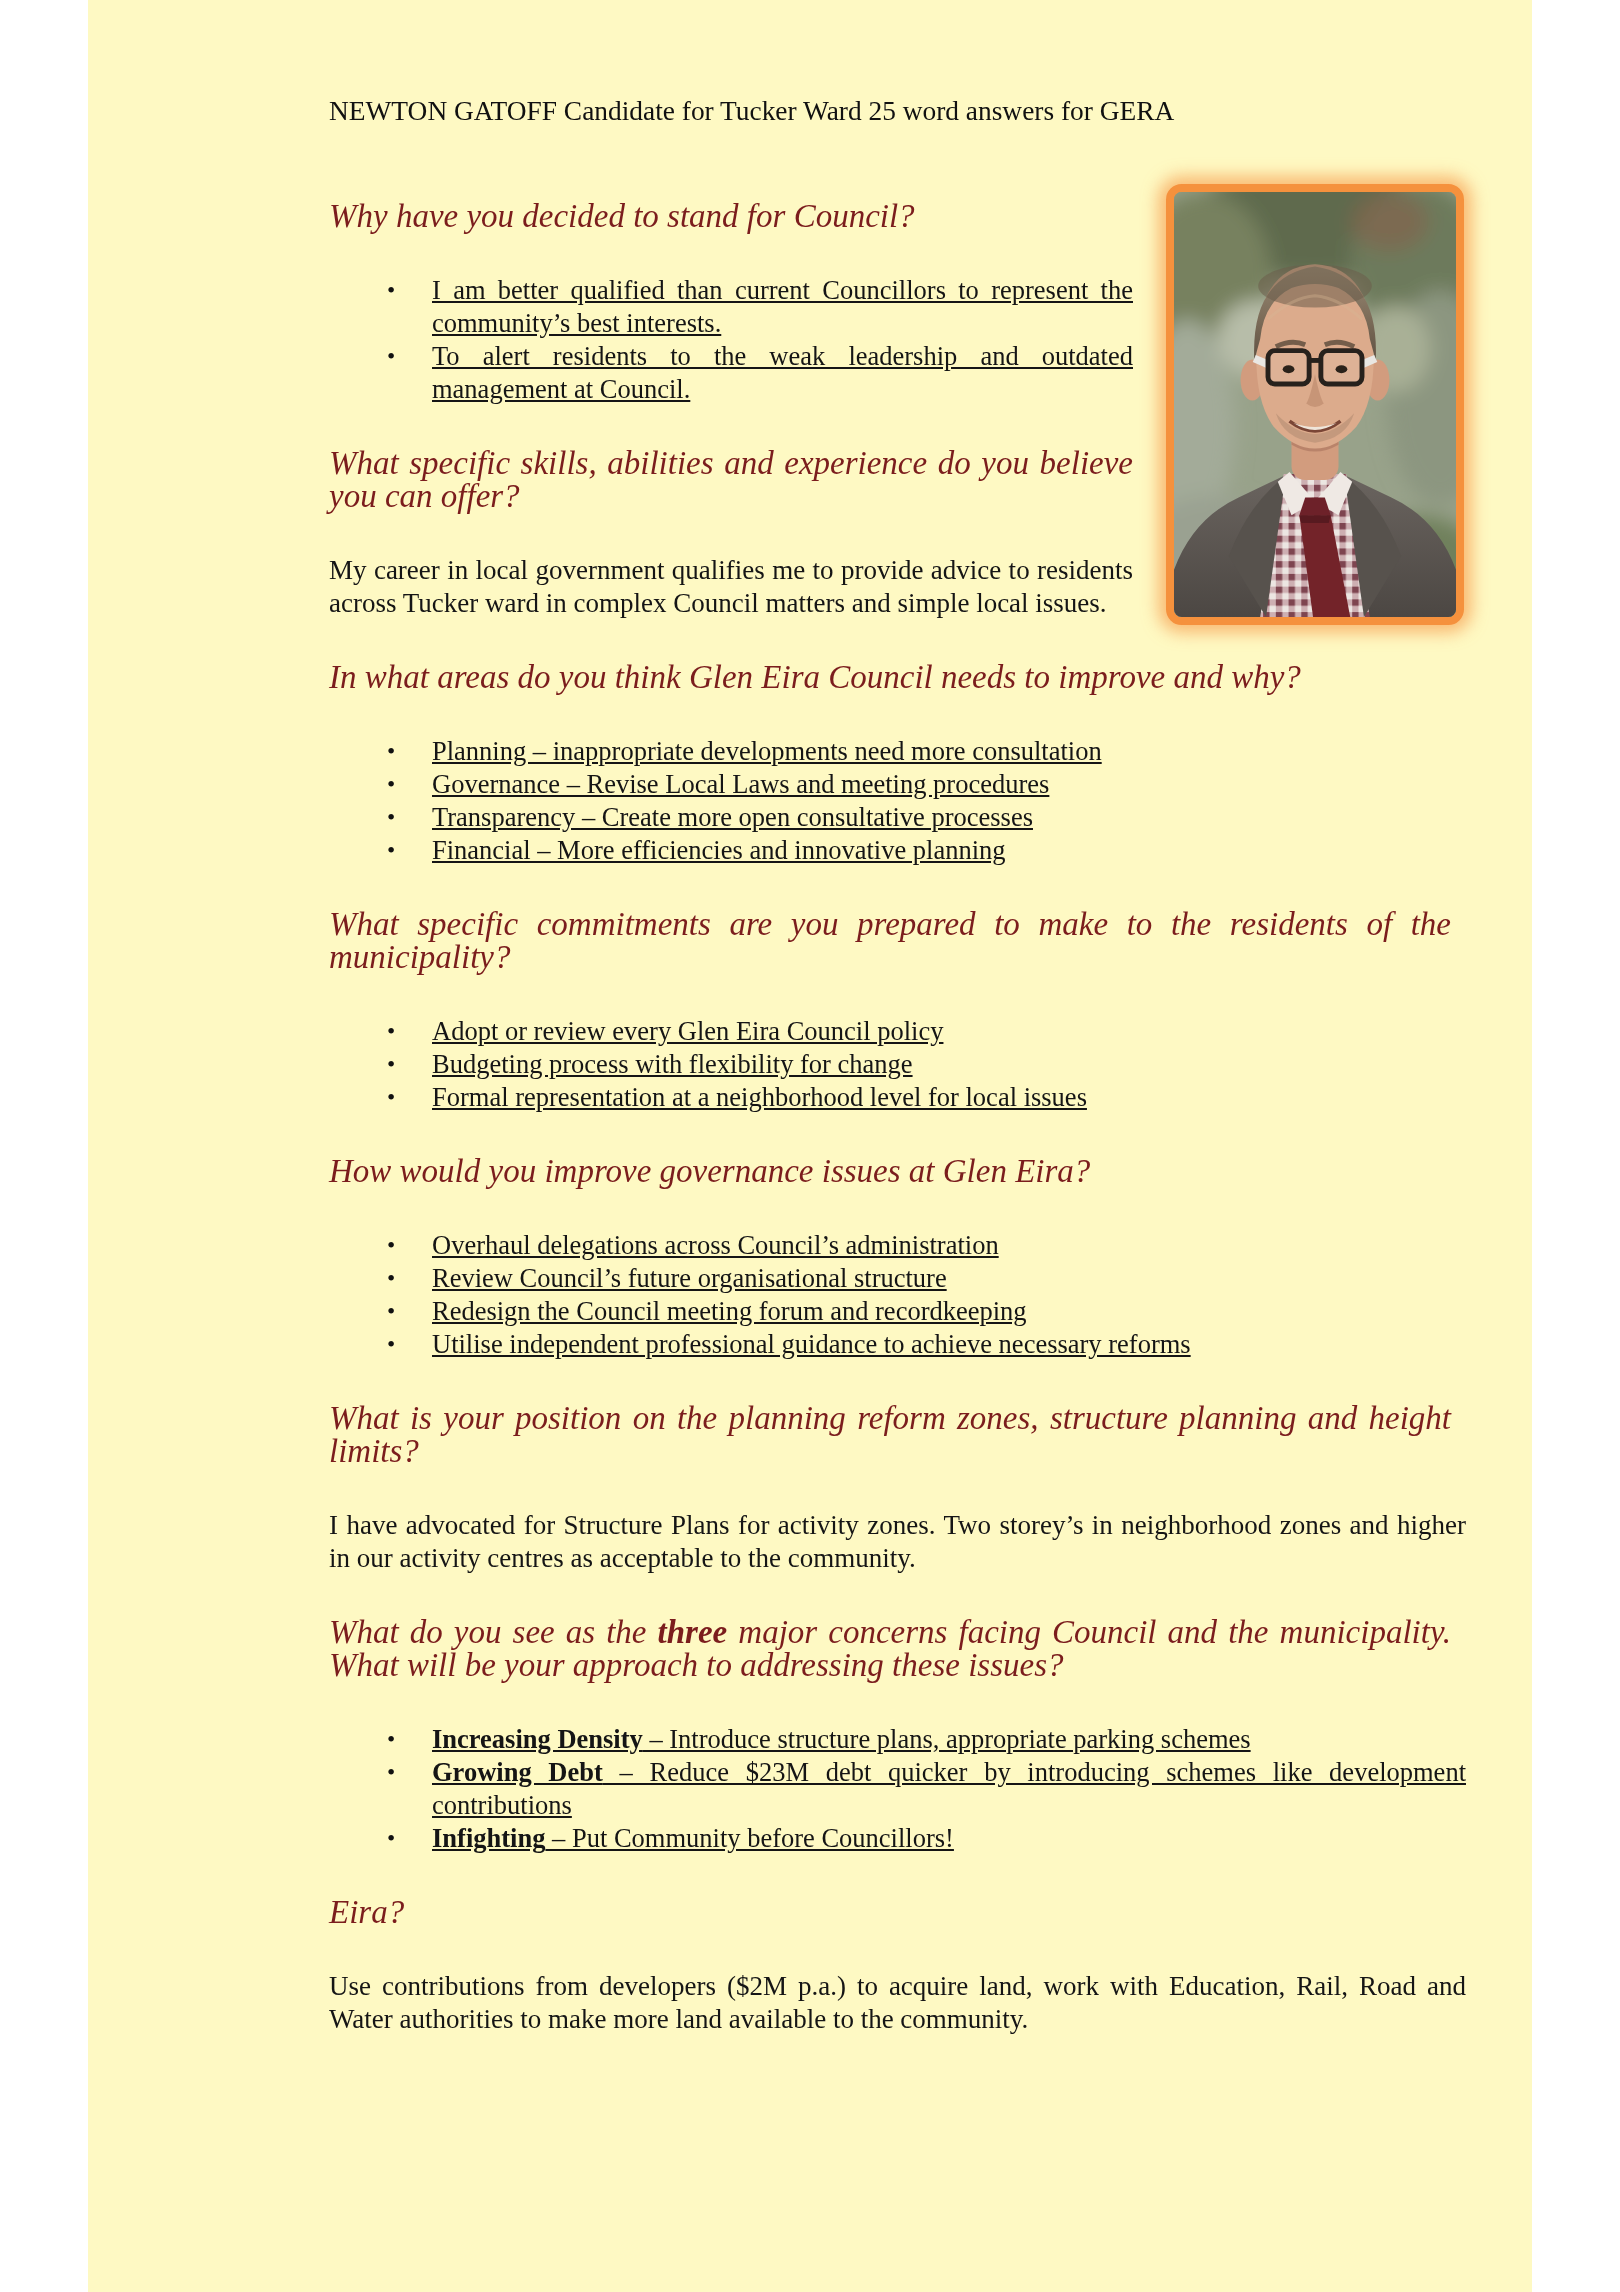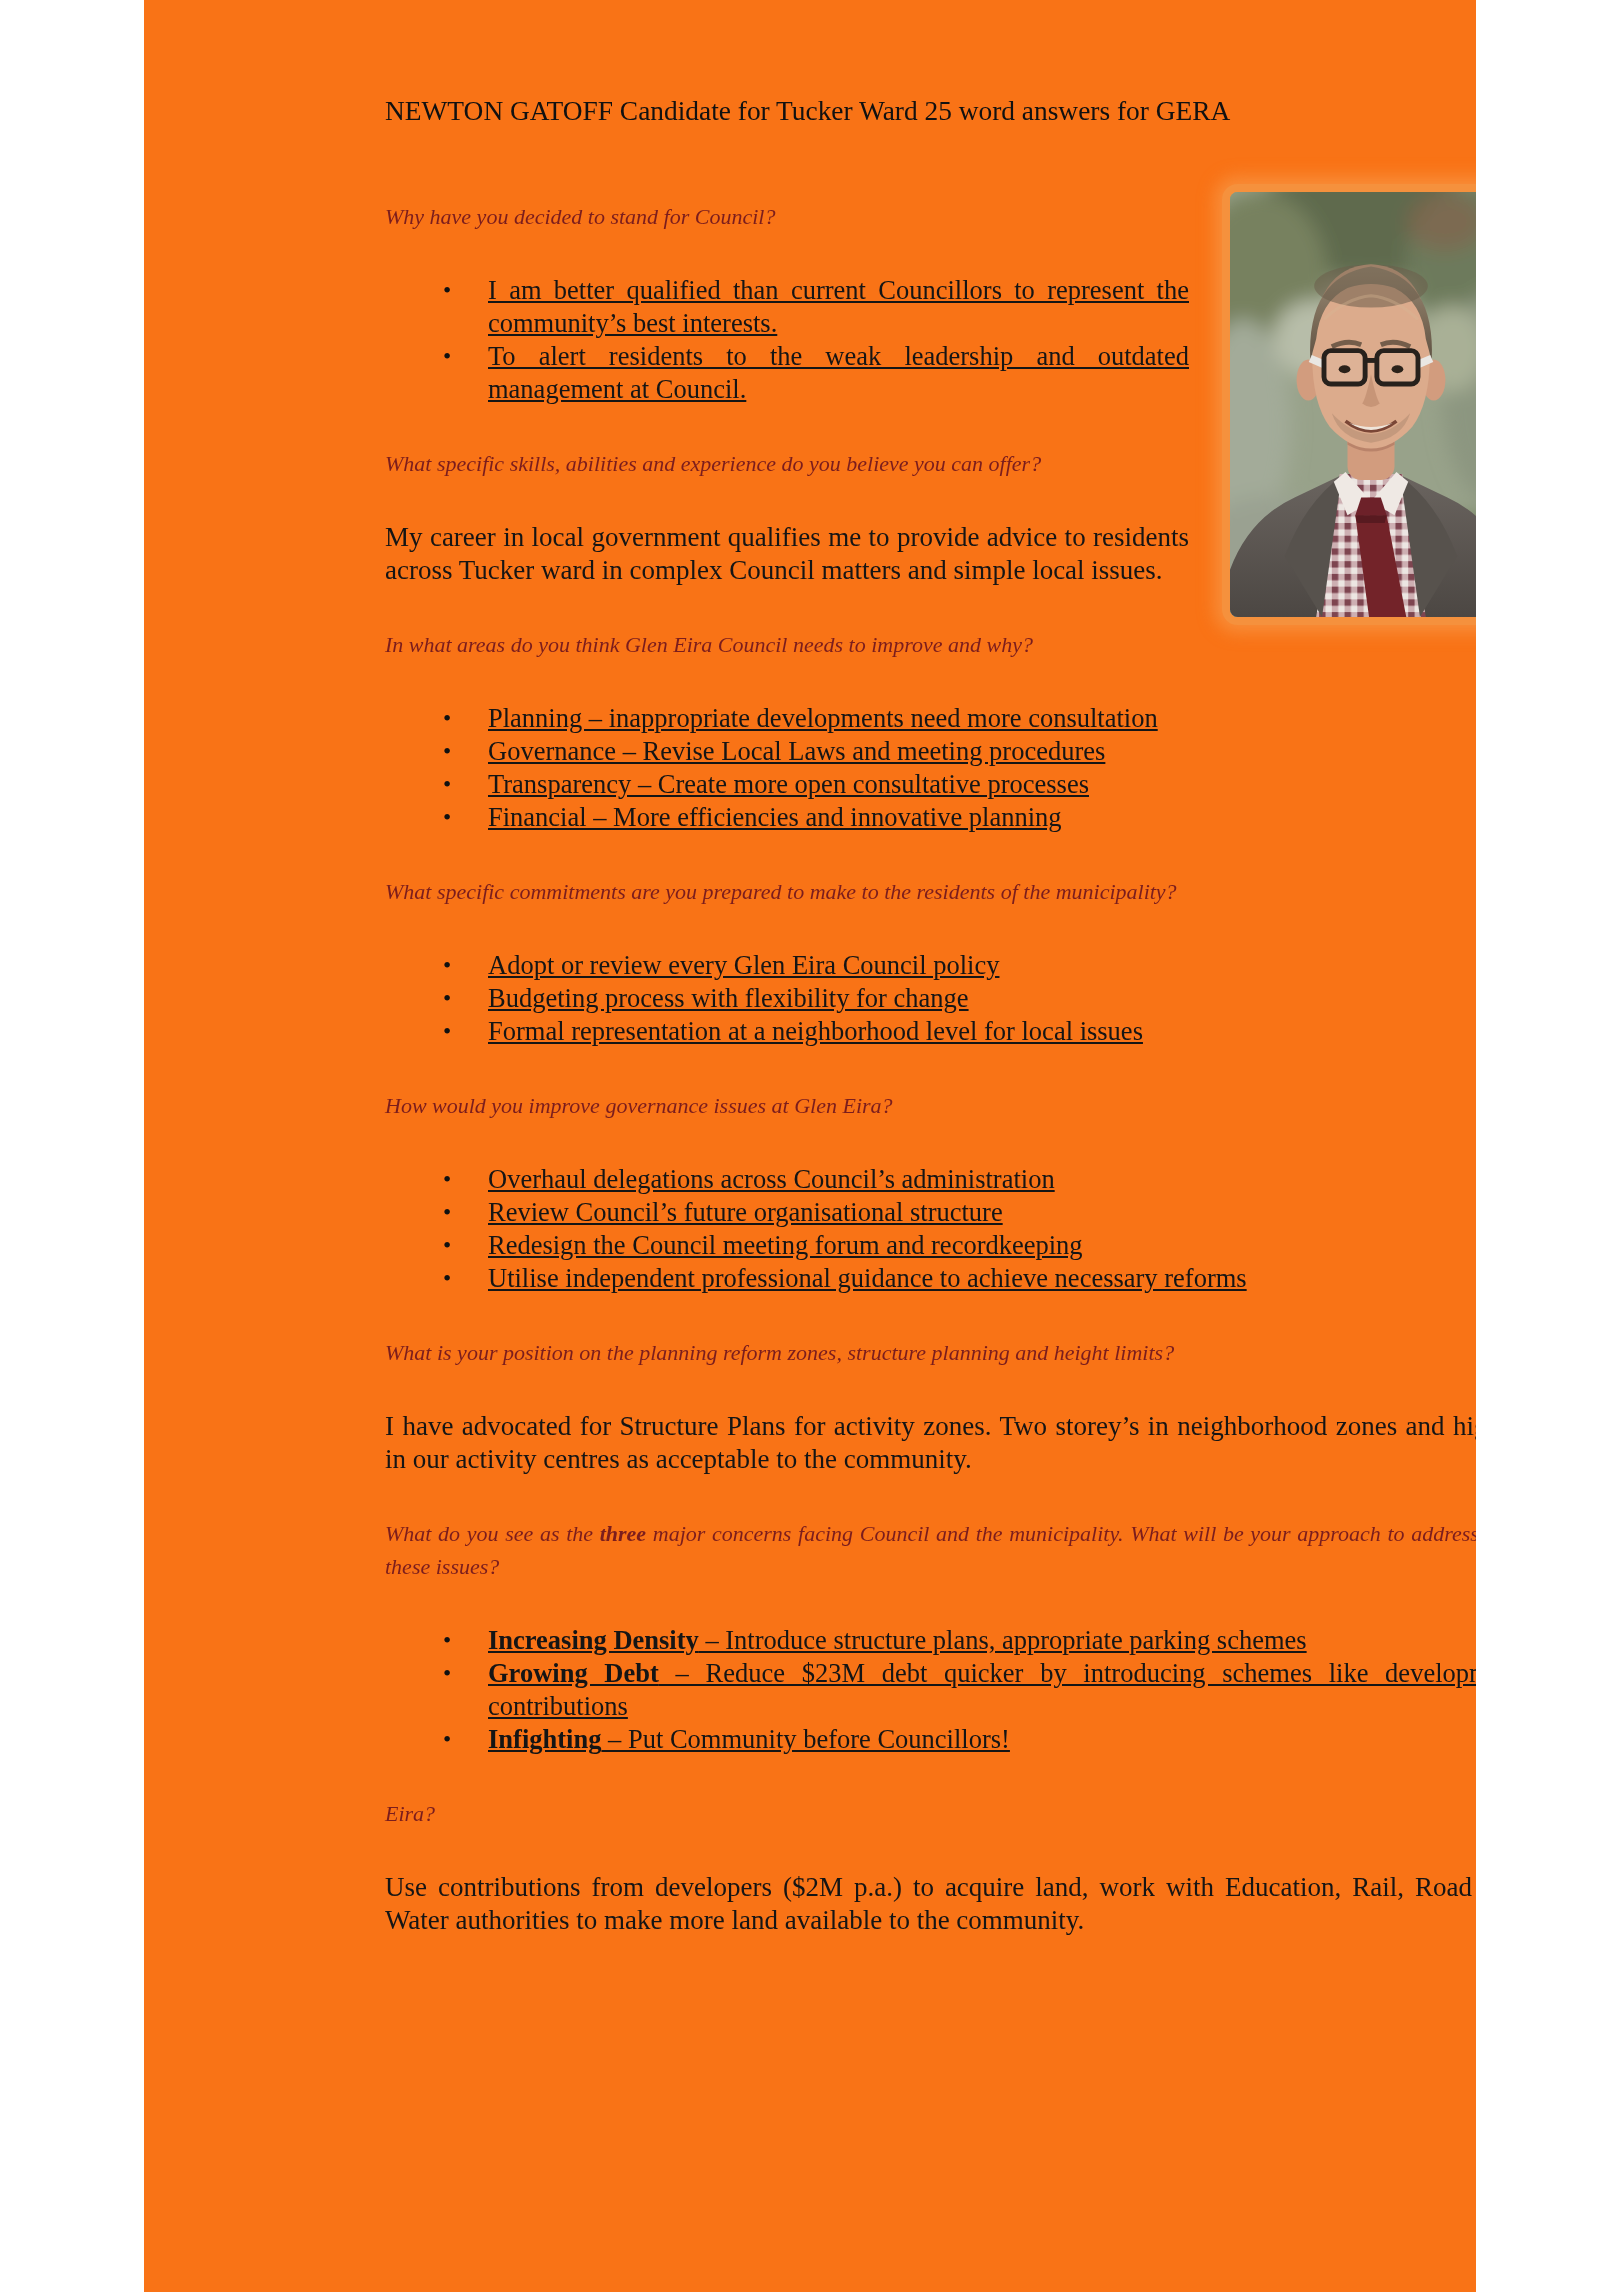--- a/index.html
+++ b/index.html
@@ -1,40 +1,40 @@
 <!DOCTYPE html>
 <html><head>
 <meta charset="utf-8">
 <style>
   html,body{margin:0;padding:0;background:#ffffff;}
   .page{
     position:relative;
-    width:1332px;height:2293px;
+    width:1444px;height:2293px;
     margin:0 auto;
-    background:#f97316;
+    background:#fef9c3;
     font-family:"Liberation Serif","DejaVu Serif",serif;
     color:#151515;
     overflow:hidden;
   }
   .content{
     position:absolute;
     left:241px;top:94px;
     width:1137px;
   }
   .doc-title{
     font-size:27.4px;
     line-height:35px;
     font-weight:normal;
     margin:0 0 71px 0;
     color:#111111;
   }
   .q{
     color:#7b1d1d;
     font-style:italic;
-    font-size:22px;
+    font-size:33px;
     line-height:33px;
     margin:41px 15px 0 0;
     text-align:justify;
   }
   .q.first{margin-top:0;}
   .q .qline{display:block;}
   .q b{font-weight:bold;}
   .a{
     font-size:27px;
     line-height:33px;

